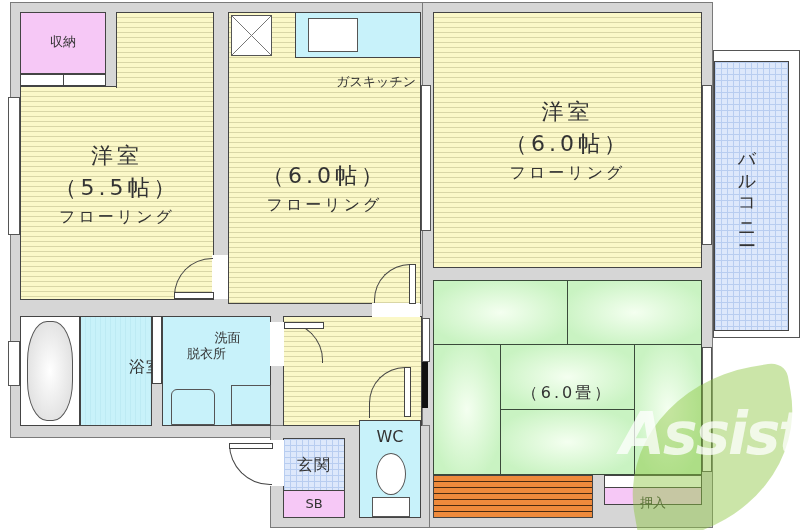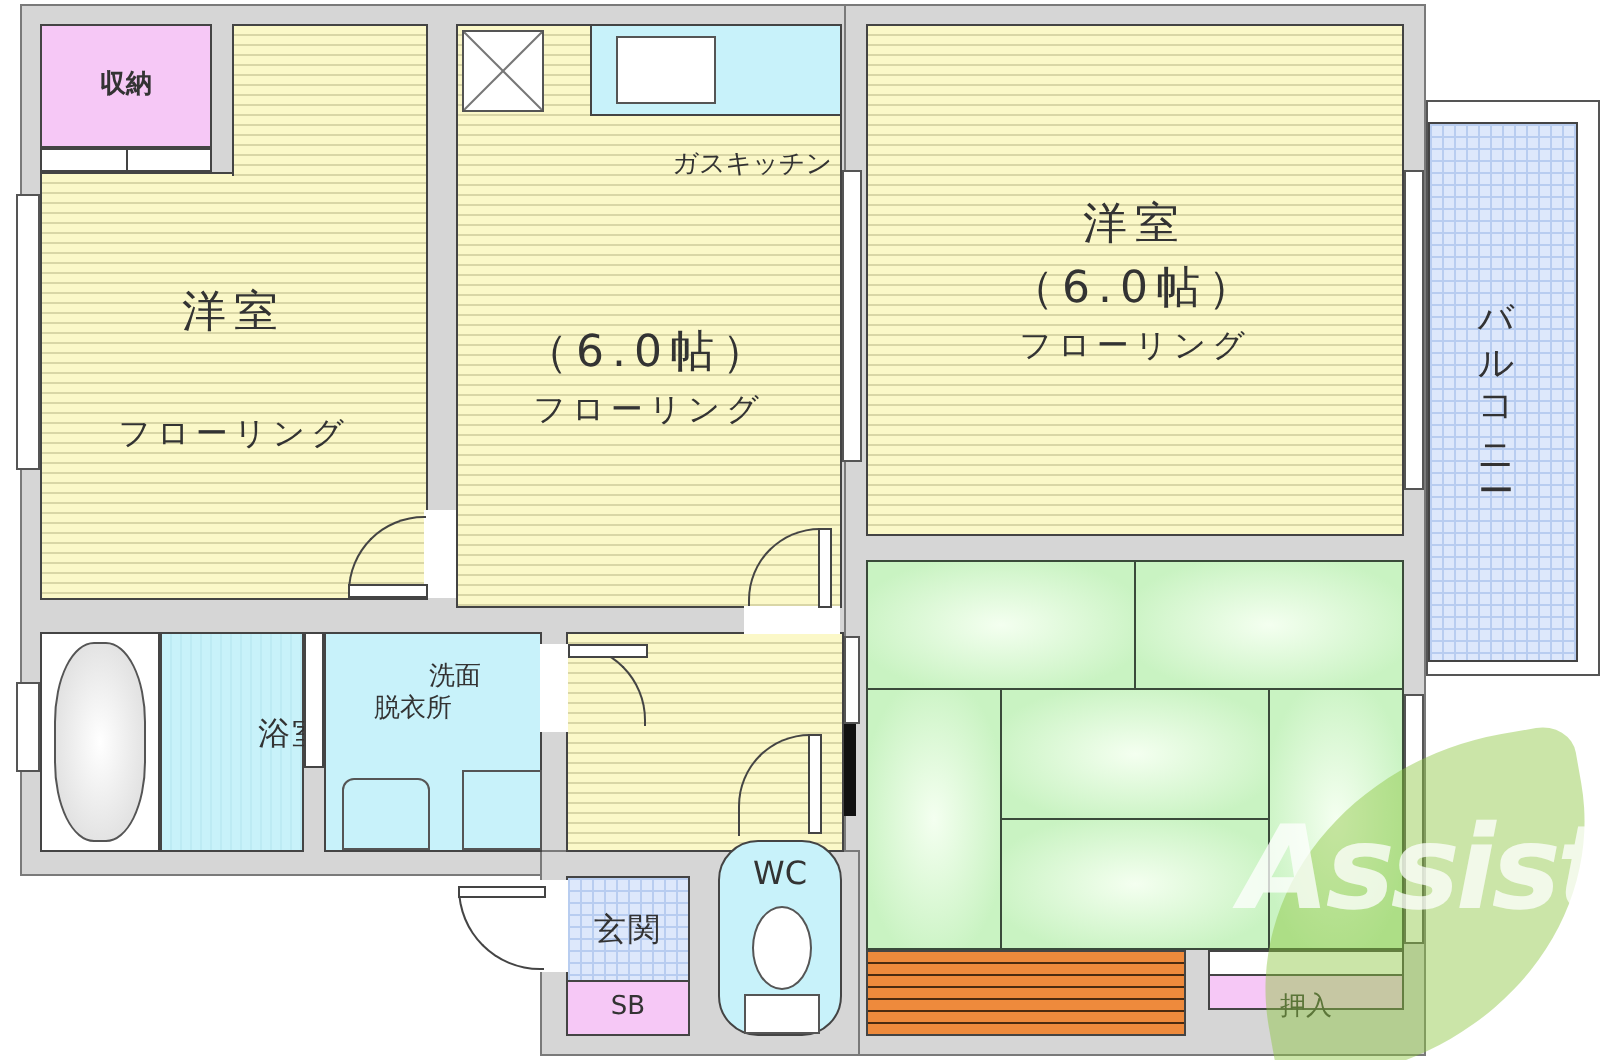--- a/index.html
+++ b/index.html
@@ -21,29 +21,30 @@
   .door{position:absolute;border:1px solid #444;background:#fff;}
   .arc{position:absolute;border:1px solid #444;}
 </style>
 </head>
 <body>
 
 <div class="abs wall" style="left:10px;top:2px;width:422px;height:436px;"></div>
 <div class="abs wall" style="left:422px;top:2px;width:291px;height:526px;"></div>
 <div class="abs wall" style="left:270px;top:425px;width:160px;height:103px;"></div>
 
-<div class="abs pink" style="left:20px;top:12px;width:86px;height:62px;font-weight:bold;">
+<div class="abs pink" style="left:20px;top:12px;width:86px;height:62px;">
   <div class="lbl sm" style="left:0;right:0;top:20px;">収納</div>
 </div>
 <div class="abs" style="left:20px;top:74px;width:86px;height:12px;background:#fff;border:1px solid #444;">
   <div class="abs" style="left:42px;top:0;width:1px;height:10px;background:#444;"></div>
 </div>
 
 <div class="abs floor" style="left:20px;top:86px;width:194px;height:214px;">
   <div class="lbl big" style="left:0;right:0;top:54px;">洋室</div>
+  <div class="lbl big" style="left:0;right:0;top:86px;">（5.5帖）</div>
   <div class="lbl mid" style="left:0;right:0;top:120px;">フローリング</div>
 </div>
 <div class="abs floor" style="left:116px;top:12px;width:98px;height:76px;border-bottom:none;"></div>
 <div class="abs win" style="left:8px;top:97px;width:12px;height:138px;"></div>
 
 <div class="abs floor" style="left:228px;top:12px;width:193px;height:292px;">
   <div class="lbl big" style="left:0;right:0;top:148px;">（6.0帖）</div>
   <div class="lbl mid" style="left:0;right:0;top:182px;">フローリング</div>
   <div class="lbl sm" style="right:4px;top:60px;">ガスキッチン</div>
 </div>
@@ -69,20 +70,21 @@
 <div class="abs" style="left:713px;top:50px;width:87px;height:288px;border:1px solid #555;background:#fff;"></div>
 <div class="abs tile" style="left:714px;top:61px;width:75px;height:270px;">
   <div class="lbl" style="left:24px;top:76px;width:20px;writing-mode:vertical-rl;font-size:18px;letter-spacing:4px;">バルコニー</div>
 </div>
 
 <div class="abs" style="left:433px;top:280px;width:269px;height:195px;background:#c9f3c2;border:1px solid #3a4a3a;"></div>
 <div class="abs tatami" style="left:433px;top:280px;width:135px;height:65px;"></div>
 <div class="abs tatami" style="left:567px;top:280px;width:135px;height:65px;"></div>
 <div class="abs tatami" style="left:433px;top:344px;width:68px;height:131px;"></div>
 <div class="abs tatami" style="left:500px;top:344px;width:135px;height:66px;">
+  <div class="lbl mid" style="left:0;right:0;top:38px;">（6.0畳）</div>
 </div>
 <div class="abs tatami" style="left:500px;top:409px;width:135px;height:66px;"></div>
 <div class="abs tatami" style="left:634px;top:344px;width:68px;height:131px;"></div>
 <div class="abs win" style="left:702px;top:347px;width:10px;height:125px;"></div>
 <div class="abs" style="left:422px;top:362px;width:6px;height:46px;background:#111;"></div>
 <div class="abs win" style="left:422px;top:318px;width:8px;height:44px;"></div>
 
 <div class="abs orange" style="left:433px;top:475px;width:160px;height:43px;"></div>
 
 <div class="abs" style="left:604px;top:475px;width:98px;height:13px;background:#fff;border:1px solid #444;"></div>
@@ -110,21 +112,21 @@
 <div class="abs" style="left:270px;top:322px;width:14px;height:44px;background:#fff;"></div>
 
 <div class="abs tile" style="left:283px;top:438px;width:62px;height:53px;">
   <div class="lbl mid" style="left:0;right:0;top:16px;letter-spacing:1px;">玄関</div>
 </div>
 <div class="abs pink" style="left:283px;top:490px;width:62px;height:28px;">
   <div class="lbl sm" style="left:0;right:0;top:5px;">SB</div>
 </div>
 <div class="abs" style="left:270px;top:440px;width:14px;height:46px;background:#fff;"></div>
 
-<div class="abs blue" style="left:359px;top:420px;width:62px;height:98px;border-radius:20px;">
+<div class="abs blue" style="left:359px;top:420px;width:62px;height:98px;">
   <div class="lbl mid" style="left:0;right:0;top:6px;letter-spacing:0;">WC</div>
   <div class="abs" style="left:16px;top:32px;width:30px;height:42px;border:1px solid #555;border-radius:50%;background:#fff;"></div>
   <div class="abs" style="left:12px;top:76px;width:38px;height:20px;border:1px solid #555;background:#fff;"></div>
 </div>
 
 <div class="abs" style="left:212px;top:255px;width:16px;height:44px;background:#fff;"></div>
 <div class="arc" style="left:174px;top:258px;width:38px;height:38px;border-radius:38px 0 0 0;border-right:none;border-bottom:none;"></div>
 <div class="door" style="left:174px;top:292px;width:38px;height:5px;"></div>
 
 <div class="abs" style="left:372px;top:303px;width:48px;height:14px;background:#fff;"></div>

